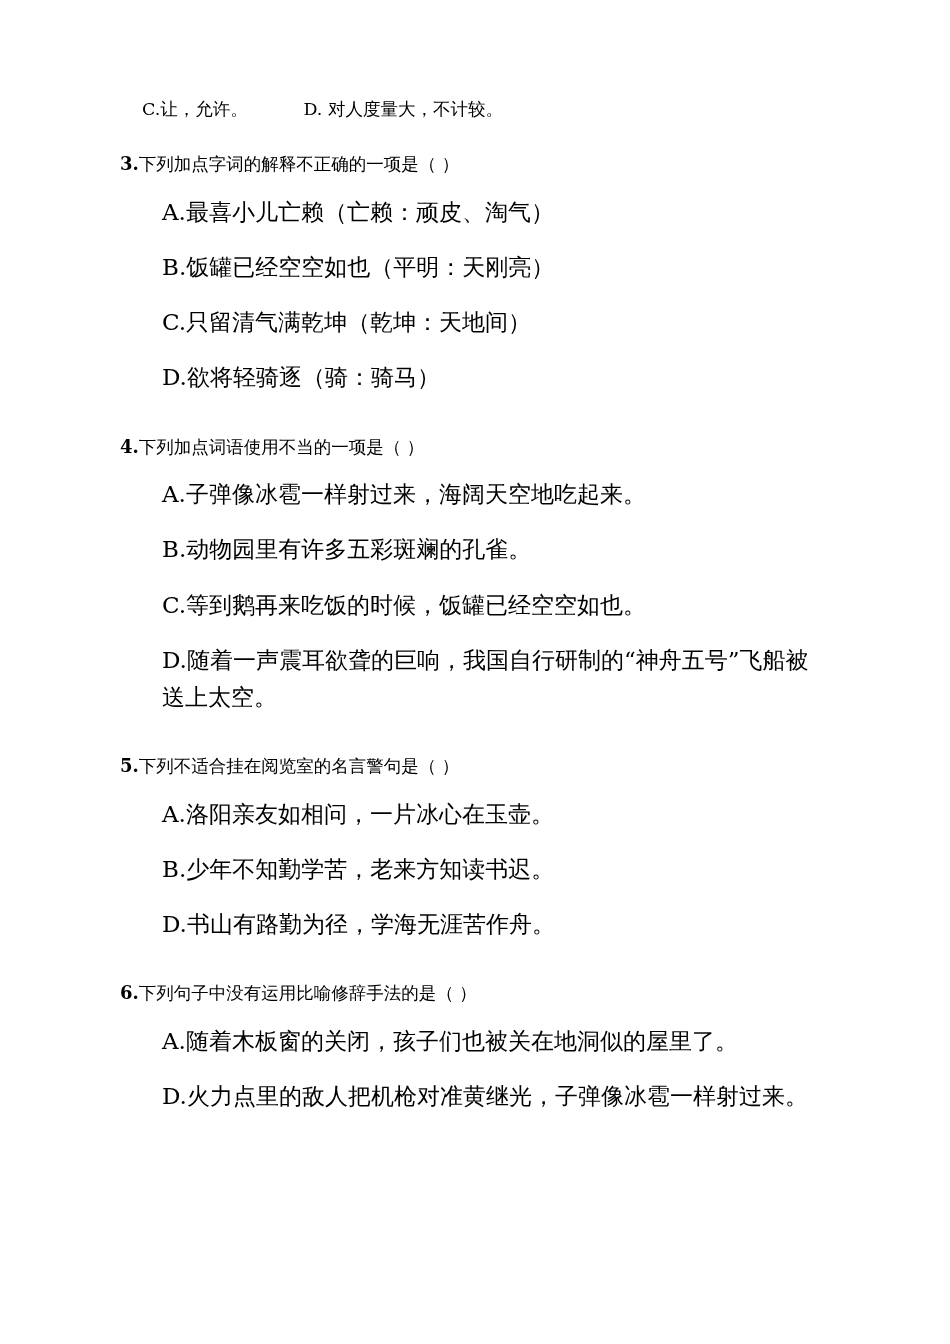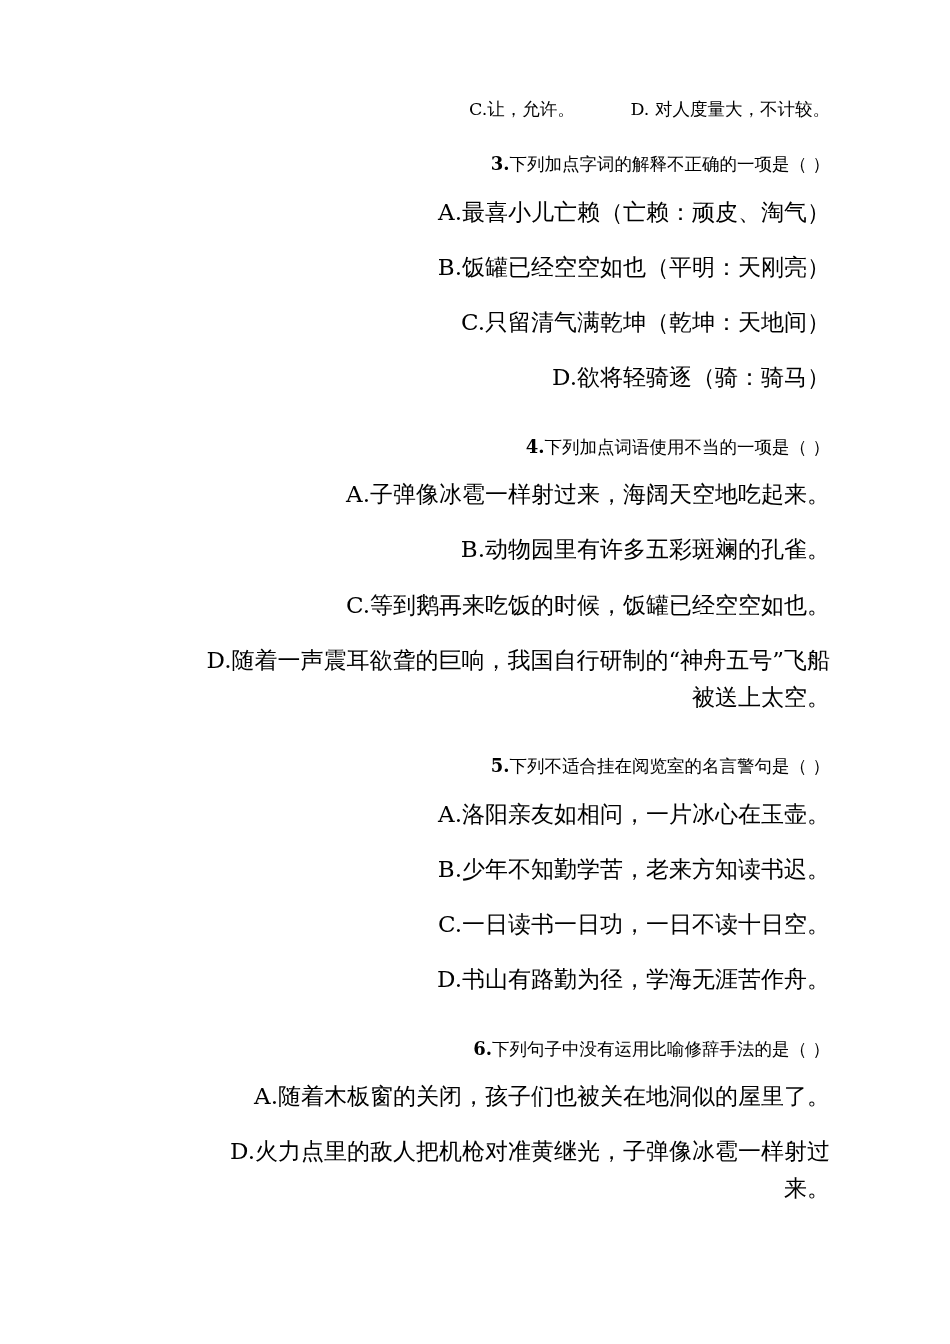--- a/index.html
+++ b/index.html
@@ -13,21 +13,20 @@
     font-family: "DejaVu Serif", "Liberation Serif", serif;
     color: #000000;
     overflow: hidden;
   }
   .page {
     position: relative;
     width: 950px;
     height: 1344px;
     box-sizing: border-box;
     padding: 95px 120px 40px 120px;
-    text-align: right;
   }
   .doc-body {
     font-size: 17.5px;
     line-height: 1.62;
   }
   
   .opt-row {
     margin: 0 0 26px 0;
     padding-left: 22px;
     white-space: pre;
@@ -47,21 +46,20 @@
   .options {
     margin: 0 0 26px 0;
   }
   .option {
     margin: 0;
     padding: 9px 0 9px 42px;
     font-size: 23px;
   }
   .question-block {
     margin-bottom: 16px;
-    margin-left: 28px;
   }
 </style>
 </head>
 <body>
 
 <div class="page">
   <div class="doc-body">
 
     <p class="opt-row">C.让，允许。          D. 对人度量大，不计较。</p>
 
@@ -83,21 +81,20 @@
         <p class="option">C.等到鹅再来吃饭的时候，饭罐已经空空如也。</p>
         <p class="option">D.随着一声震耳欲聋的巨响，我国自行研制的“神舟五号”飞船被送上太空。</p>
       </div>
     </div>
 
     <div class="question-block">
       <p class="question"><span class="q-num">5.</span><span class="q-text">下列不适合挂在阅览室的名言警句是（      ）</span></p>
       <div class="options">
         <p class="option">A.洛阳亲友如相问，一片冰心在玉壶。</p>
         <p class="option">B.少年不知勤学苦，老来方知读书迟。</p>
-        <p class="option">C.一日读书一日功，一日不读十日空。</p>
         <p class="option">D.书山有路勤为径，学海无涯苦作舟。</p>
       </div>
     </div>
 
     <div class="question-block">
       <p class="question"><span class="q-num">6.</span><span class="q-text">下列句子中没有运用比喻修辞手法的是（      ）</span></p>
       <div class="options">
         <p class="option">A.随着木板窗的关闭，孩子们也被关在地洞似的屋里了。</p>
         <p class="option">D.火力点里的敌人把机枪对准黄继光，子弹像冰雹一样射过来。</p>
       </div>

